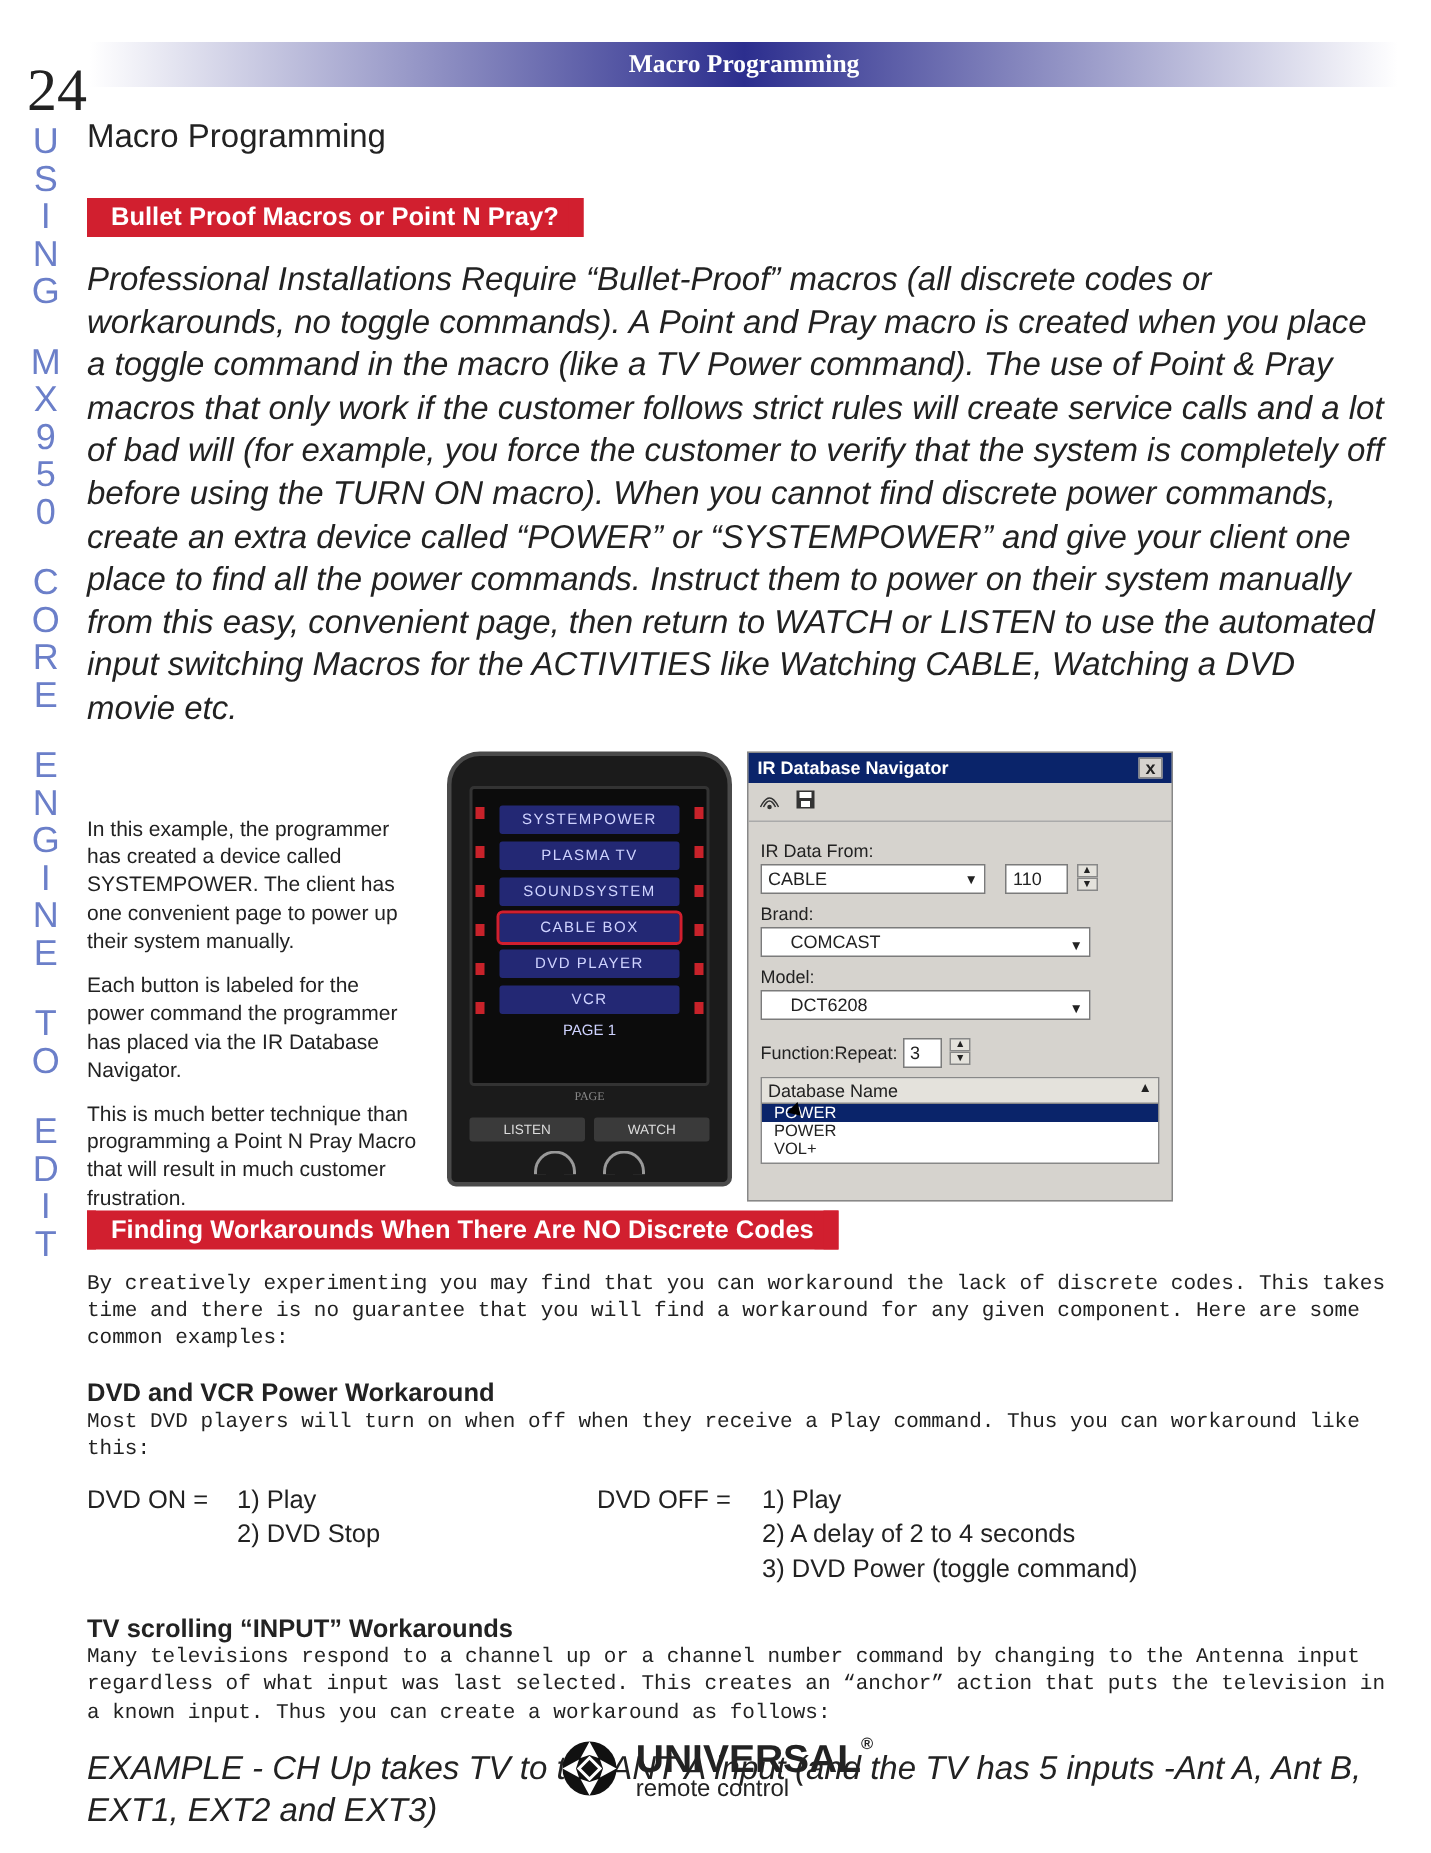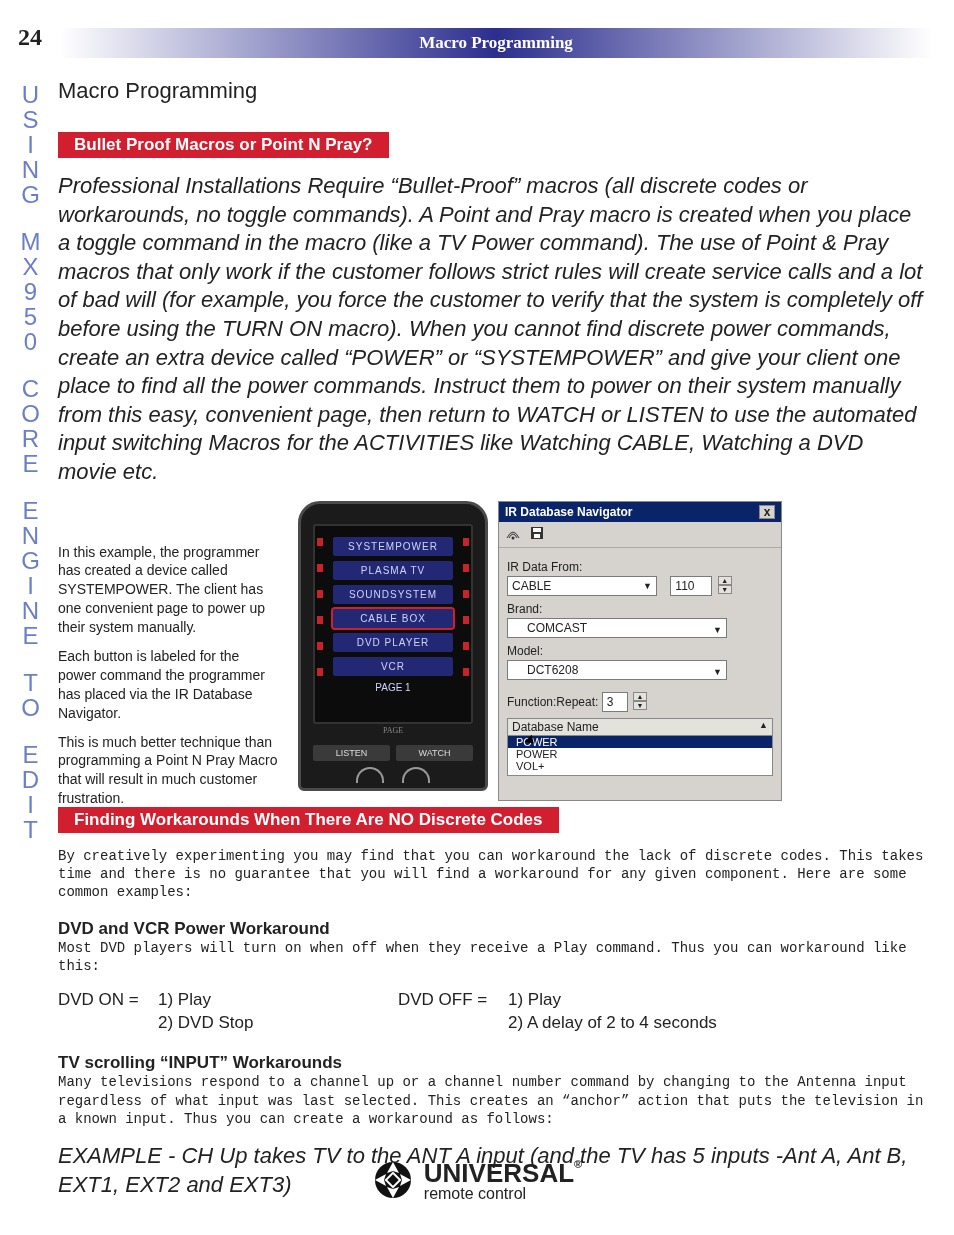--- a/index.html
+++ b/index.html
@@ -17,23 +17,23 @@
     height: 30px;
     background: linear-gradient(to right, #fff 0%, #2c2e8e 50%, #fff 100%);
     text-align: center;
     color: #fff;
     font-weight: bold;
     font-size: 17px;
     line-height: 30px;
   }
   .page-number {
     position: absolute;
-    left: 18px; top: 24px;
-    font-size: 24px;
-    font-weight: bold;
+    left: 18px; top: 36px;
+    font-size: 40px;
+    font-weight: normal;
     font-family: Georgia, serif;
   }
   .side-rail {
     position: absolute;
     left: 18px; top: 82px;
     width: 26px;
     color: #6b7fc9;
     font-family: "Optima", "Segoe UI", sans-serif;
     font-size: 24px;
     line-height: 25px;
@@ -396,20 +396,24 @@
     </div>
     <div class="c2">
       <div class="ex-line">
           <span class="lab" style="width:110px">DVD OFF   =</span>
           <span>1) Play</span>
         </div>
       <div class="ex-line">
           <span class="indent" style="width:110px"></span>
           <span>2) A delay of 2 to 4 seconds</span>
         </div>
+      <div class="ex-line">
+          <span class="indent" style="width:110px"></span>
+          <span>3) DVD Power (toggle command)</span>
+        </div>
     </div>
   </div>
 
   <div class="body-bold">TV scrolling “INPUT” Workarounds</div>
   <p class="body">Many televisions respond to a channel up or a channel number command by changing to the Antenna input regardless of what input was last selected. This creates an “anchor” action that puts the television in a known input. Thus you can create a workaround as follows:</p>
   <p class="body-italic">EXAMPLE - CH Up takes TV to the ANT A input (and the TV has 5 inputs -Ant A, Ant B, EXT1, EXT2 and EXT3)</p>
 </div>
 
 <div class="footer-logo">
   <div class="logo">

